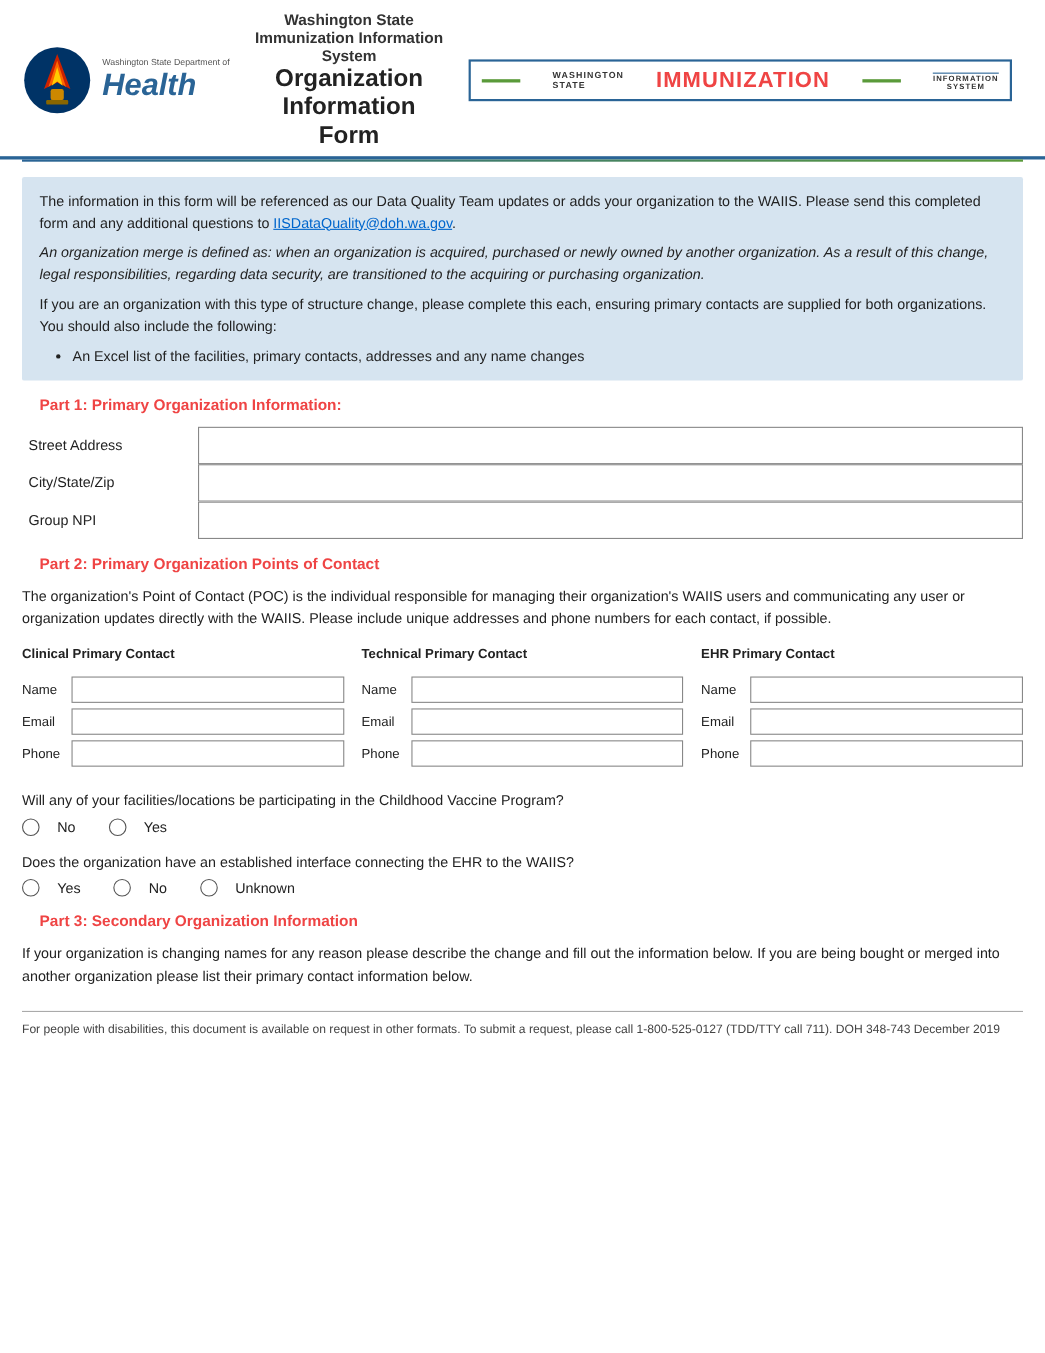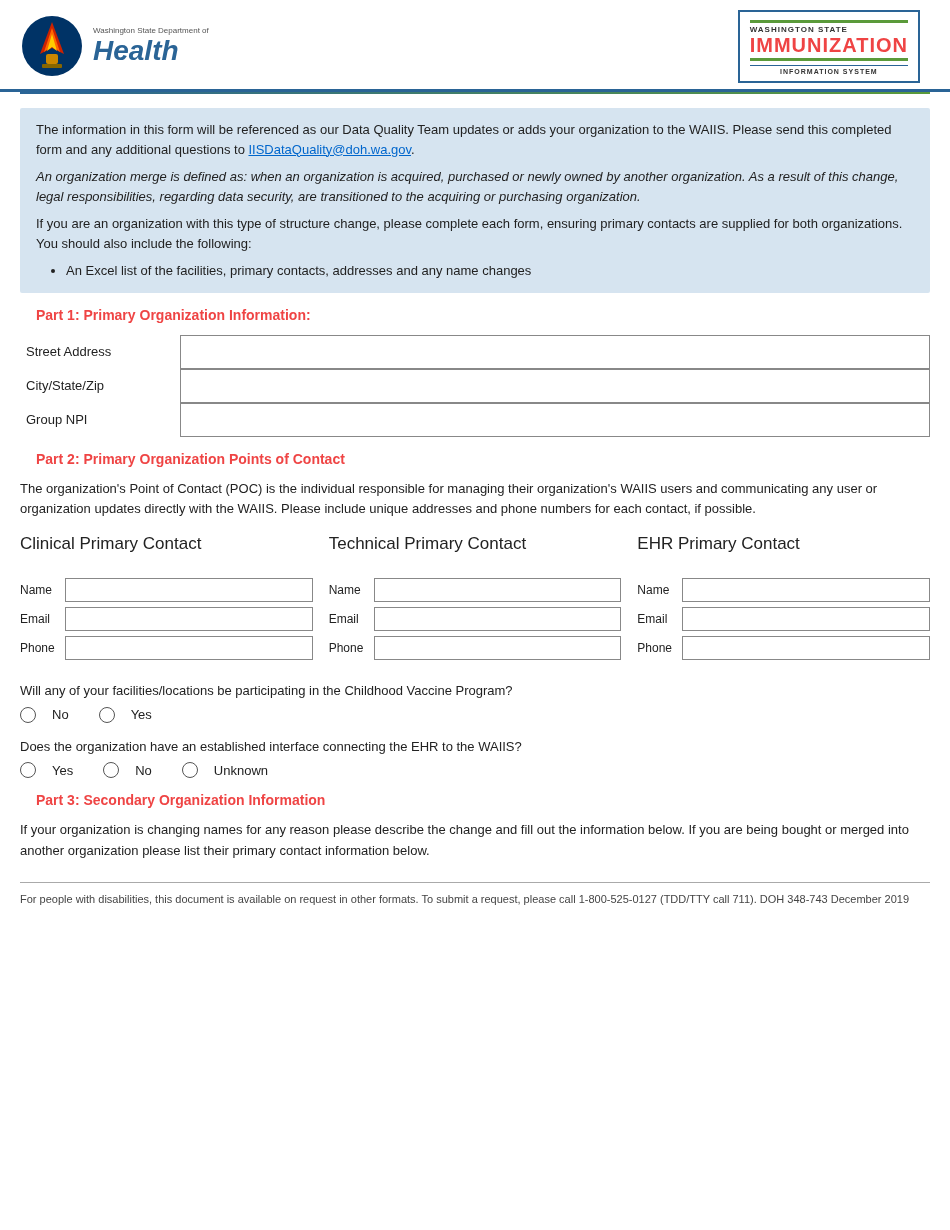--- a/index.html
+++ b/index.html
@@ -52,24 +52,26 @@
       font-weight: bold;
       color: #333;
     }
     .header-center .main-title {
       font-size: 22px;
       font-weight: bold;
       color: #222;
     }
     .header-right {
       display: flex;
-      flex-direction: column;
+      flex-direction: row;
+      align-items: center;
       border: 2px solid #2a6496;
       padding: 6px 10px;
       min-width: 130px;
+      gap: 29px;
     }
     .header-right .wa-state {
       font-size: 8px;
       letter-spacing: 1px;
       color: #333;
       font-weight: bold;
     }
     .header-right .immunization-big {
       font-size: 20px;
       font-weight: 900;
@@ -171,23 +173,23 @@
     }
     .contacts-grid {
       display: flex;
       gap: 16px;
       margin-bottom: 16px;
     }
     .contact-group {
       flex: 1;
     }
     .contact-group-title {
-      font-size: 17px;
-      font-weight: normal;
-      margin-bottom: 24px;
+      font-size: 12px;
+      font-weight: bold;
+      margin-bottom: 14px;
       color: #222;
     }
     .contact-field {
       display: flex;
       align-items: center;
       margin-bottom: 5px;
     }
     .contact-field label {
       font-size: 12px;
       width: 45px;
@@ -277,38 +279,42 @@
 
         <text x="8" y="62" font-size="5" fill="#fff" font-family="Arial">WA</text>
       </svg>
     </div>
     <div class="logo-text">
       <span class="small-text">Washington State Department of</span>
       <span class="health-text">Health</span>
     </div>
   </div>
 
+  <div class="header-center">
+    <div class="subtitle">Washington State Immunization Information System</div>
+    <div class="main-title">Organization Information Form</div>
+  </div>
 
   <div class="header-right">
     <div class="green-line"></div>
     <div class="wa-state">WASHINGTON STATE</div>
     <div class="immunization-big">IMMUNIZATION</div>
     <div class="green-line"></div>
     <div class="info-system">INFORMATION SYSTEM</div>
   </div>
 </div>
 
 <div class="header-divider"></div>
 
 <div class="info-box">
   <p>
     <span>The information in this form will be referenced as our Data Quality Team updates or adds your organization to the WAIIS. Please send this completed form and any additional questions to </span><a href="mailto:IISDataQuality@doh.wa.gov">IISDataQuality@doh.wa.gov</a>.
   </p>
   <p class="italic-text">An organization merge is defined as: when an organization is acquired, purchased or newly owned by another organization. As a result of this change, legal responsibilities, regarding data security, are transitioned to the acquiring or purchasing organization.</p>
-  <p>If you are an organization with this type of structure change, please complete each form, ensuring primary contacts are supplied for both organizations. You should also include the following:</p>
+  <p>If you are an organization with this type of structure change, please complete this each, ensuring primary contacts are supplied for both organizations. You should also include the following:</p>
   <ul class="bullet-list">
     <li>An Excel list of the facilities, primary contacts, addresses and any name changes</li>
   </ul>
 </div>
 
 <div class="section">
   <div class="section-title">Part 1: Primary Organization Information:</div>
   <table class="form-table">
     <tbody>
       <tr>

